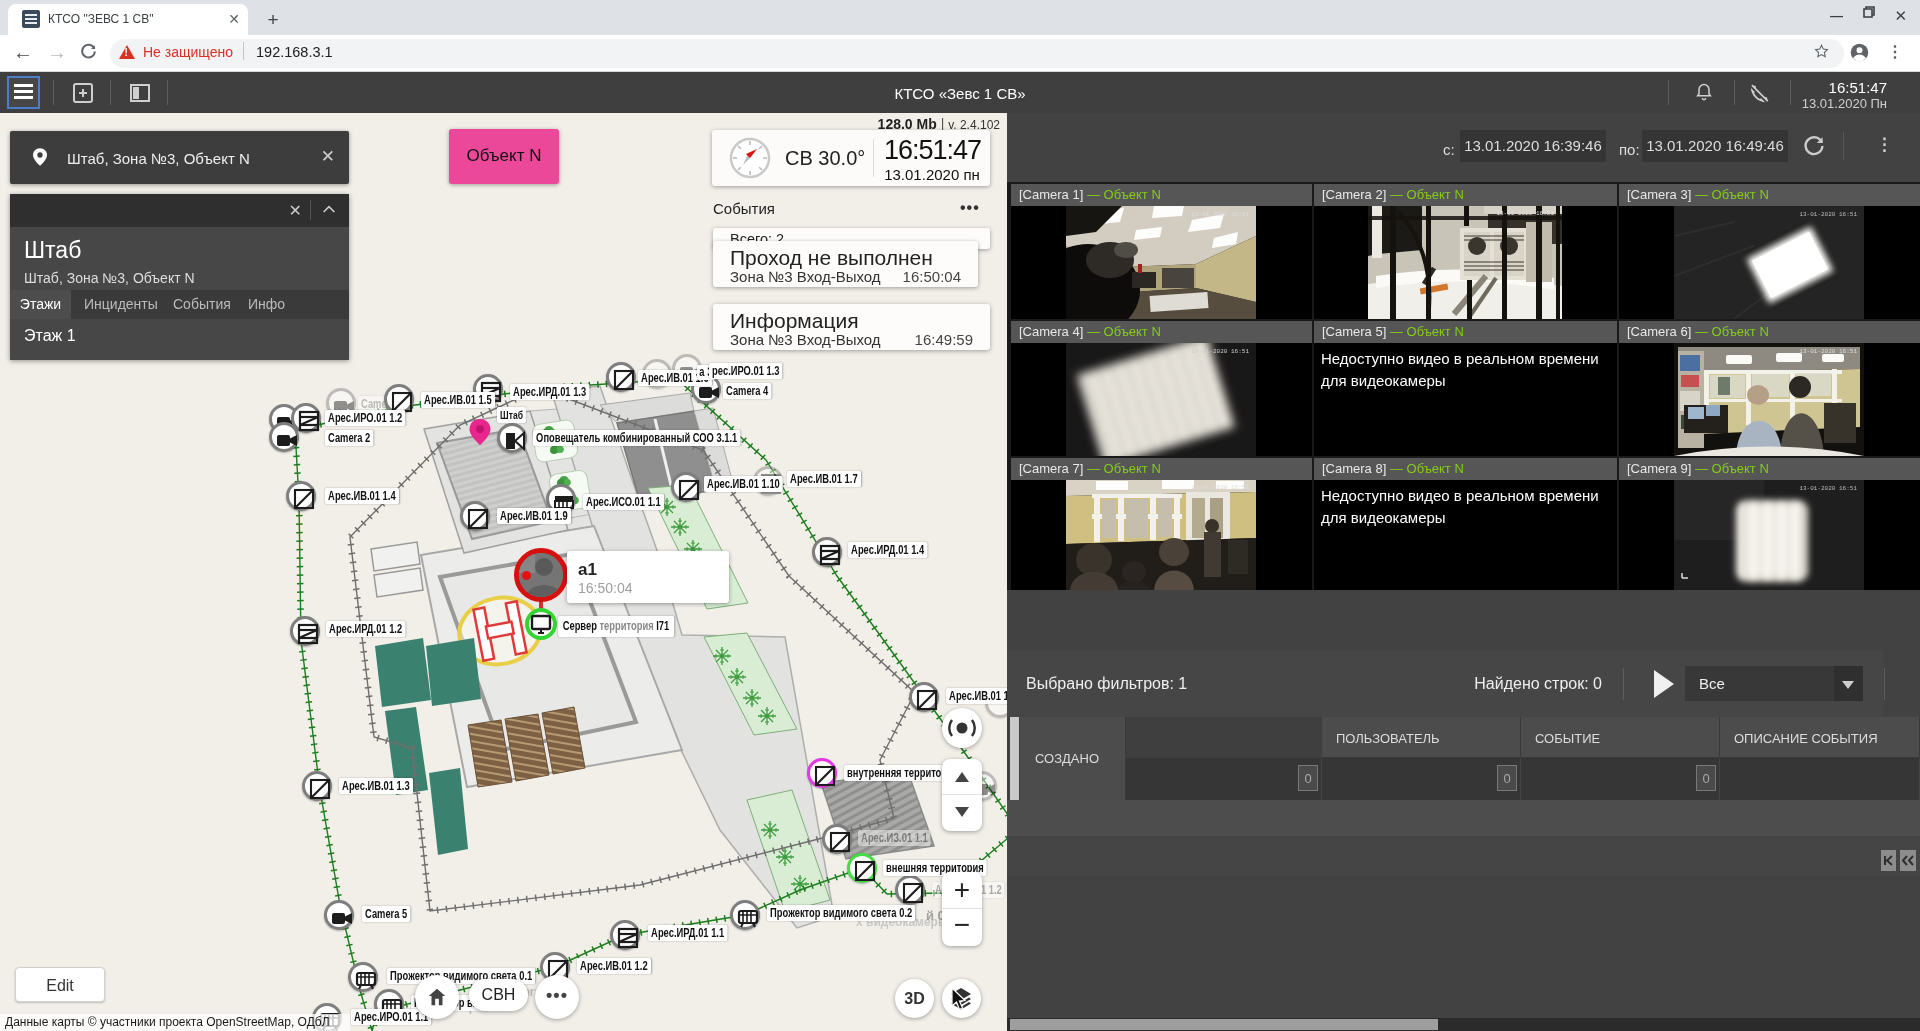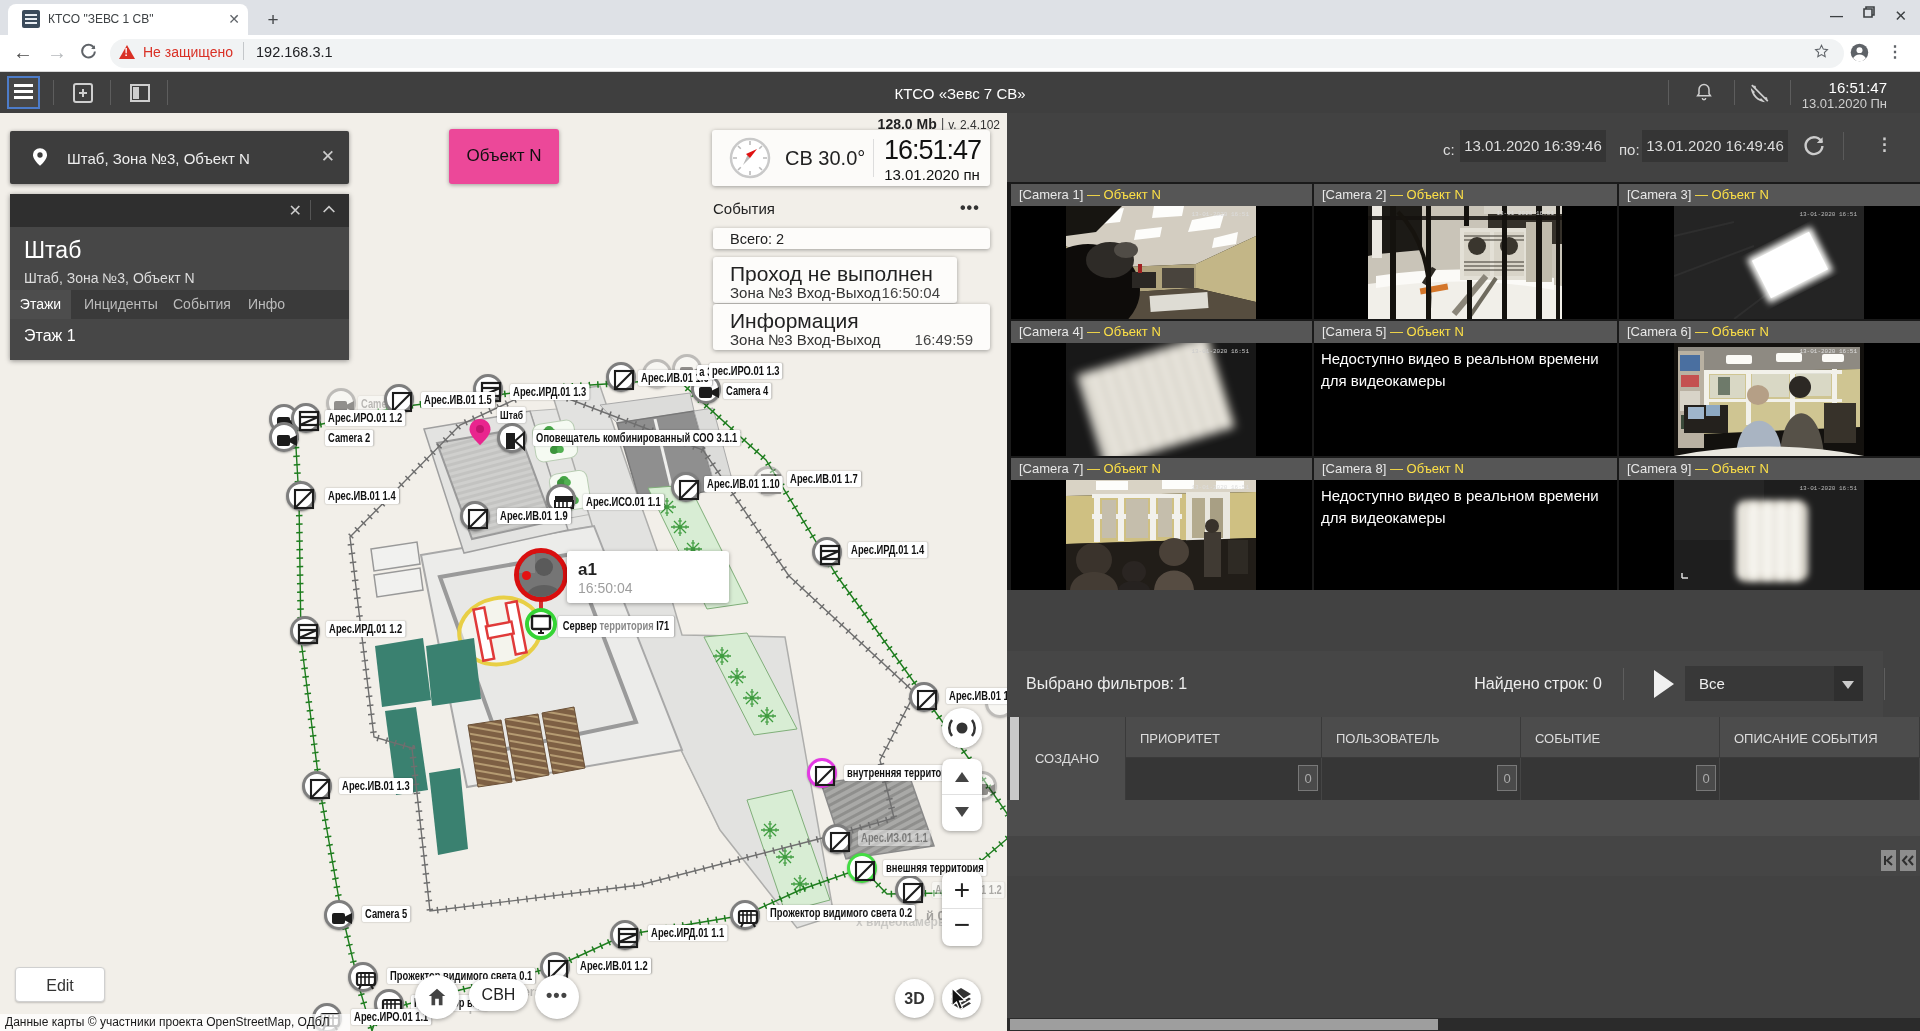--- a/index.html
+++ b/index.html
@@ -39,21 +39,21 @@
 .mk svg{position:absolute;left:3px;top:3px}
 .gh{opacity:.45}
 .wcard{position:absolute;background:#fbfaf8;border-radius:3px;box-shadow:0 1px 4px rgba(0,0,0,.35)}
 
 #rp{position:absolute;left:1007px;top:113px;width:913px;height:918px;background:#424242}
 .thc{position:absolute;top:0;height:41px;background:#4c4c4c;border-right:1px solid #3a3a3a;border-bottom:1px solid #3a3a3a}
 .thc span{position:absolute;left:14px;top:14px;font-size:13px;color:#ddd}
 .tfc{position:absolute;top:41px;height:42px;background:#363636;border-right:1px solid #454545}
 .tfc i{position:absolute;right:3px;top:7px;width:20px;height:26px;background:#4a4a4a;border:1px solid #787878;font-style:normal;font-size:13px;color:#aaa;text-align:center;line-height:26px}
 .vh{position:absolute;height:22px;background:#565656;font-size:13px;color:#e8e8e8;line-height:22px;padding-left:8px;white-space:nowrap}
-.vh span{color:#fde047}
+.vh span{color:#84cc16}
 .vc{position:absolute;background:#000;overflow:hidden}
 .vtx{position:absolute;left:7px;top:5px;color:#fff;font-size:15px;line-height:22px;width:306px}
 </style>
 </head>
 <body>
 <div id="stage">
 
   <div id="tabbar"></div>
   <div id="tab">
     <div class="fav">
@@ -102,21 +102,21 @@
   <div class="hico" style="left:71px;top:81px"><svg width="24" height="24" viewBox="0 0 24 24">
         <rect x="3" y="3" width="18" height="18" rx="2" fill="none" stroke="#cfcfcf" stroke-width="2"></rect>
         <path d="M12 8v8M8 12h8" stroke="#cfcfcf" stroke-width="2"></path>
       </svg></div>
   <div class="hsep" style="left:110px"></div>
   <div class="hico" style="left:128px;top:81px"><svg width="24" height="24" viewBox="0 0 24 24">
         <rect x="3" y="4" width="18" height="16" fill="none" stroke="#cfcfcf" stroke-width="2"></rect>
         <rect x="5" y="6" width="6" height="12" fill="#cfcfcf"></rect>
       </svg></div>
   <div class="hsep" style="left:167px"></div>
-  <div id="apptitle">КТСО «Зевс 7 СВ»</div>
+  <div id="apptitle">КТСО «Зевс 1 СВ»</div>
   <div class="hsep" style="left:1668px"></div>
   <div class="hico" style="left:1694px;top:82px"><svg width="20" height="20" viewBox="0 0 24 24">
         <path d="M12 3a6 6 0 0 0-6 6v5l-1.7 2.5h15.4L18 14V9a6 6 0 0 0-6-6z" fill="none" stroke="#cfcfcf" stroke-width="1.8"></path>
         <path d="M10 19.2a2 2 0 0 0 4 0" fill="none" stroke="#cfcfcf" stroke-width="1.8"></path>
       </svg></div>
   <div class="hsep" style="left:1734px"></div>
   <div class="hico" style="left:1748px;top:83px"><svg width="22" height="22" viewBox="0 0 24 24">
         <path d="M6.62 10.79c1.44 2.83 3.76 5.14 6.59 6.59l2.2-2.2c.27-.27.67-.36 1.02-.24 1.12.37 2.33.57 3.57.57.55 0 1 .45 1 1V20c0 .55-.45 1-1 1-9.39 0-17-7.61-17-17 0-.55.45-1 1-1h3.5c.55 0 1 .45 1 1 0 1.25.2 2.45.57 3.57.11.35.03.74-.25 1.02l-2.2 2.2z" fill="#cfcfcf"></path>
         <path d="M3 3 L21 21" stroke="#3f3f3f" stroke-width="3.4"></path>
         <path d="M4.2 2.4 L21.6 19.8" stroke="#cfcfcf" stroke-width="1.8"></path>
@@ -527,21 +527,21 @@
     <div style="position:absolute;left:73px;top:17px;font-size:20px;color:#222">СВ 30.0°</div>
     <div style="position:absolute;left:161px;top:9px;width:1px;height:38px;background:#ddd"></div>
     <div style="position:absolute;left:172px;top:5px;width:96px;text-align:center;font-size:27px;color:#111;letter-spacing:-1px">16:51:47</div>
     <div style="position:absolute;left:172px;top:36px;width:96px;text-align:center;font-size:15px;color:#111">13.01.2020 пн</div>
   </div>
   <div style="position:absolute;left:713px;top:87px;font-size:15px;color:#222">События</div>
   <div style="position:absolute;left:960px;top:86px;font-size:16px;font-weight:700;color:#333;letter-spacing:1px">•••</div>
   <div class="wcard" style="left:713px;top:115px;width:277px;height:21px;background:#fdfcfa">
         <div style="position:absolute;left:17px;top:3px;font-size:14.5px;color:#222">Всего: 2</div>
       </div>
-  <div class="wcard" style="left:713px;top:144px;width:244px;height:46px;background:#fdfcfa">
+  <div class="wcard" style="left:713px;top:128px;width:265px;height:46px;background:#fdfcfa">
     <div style="position:absolute;left:17px;top:5px;font-size:21px;color:#222">Проход не выполнен</div>
     <div style="position:absolute;left:17px;top:27px;font-size:15px;color:#333">Зона №3 Вход-Выход</div>
     <div style="position:absolute;right:17px;top:27px;font-size:15px;color:#444">16:50:04</div>
   </div>
   <div class="wcard" style="left:713px;top:191px;width:277px;height:46px;background:#fdfcfa">
     <div style="position:absolute;left:17px;top:5px;font-size:21px;color:#222">Информация</div>
     <div style="position:absolute;left:17px;top:27px;font-size:15px;color:#333">Зона №3 Вход-Выход</div>
     <div style="position:absolute;right:17px;top:27px;font-size:15px;color:#444">16:49:59</div>
   </div>
 
@@ -809,23 +809,20 @@
         <div style="position:absolute;right:0;top:0;width:29px;height:35px;background:#2f2f2f"></div>
         <div style="position:absolute;right:9px;top:15px;width:0;height:0;border-left:6px solid transparent;border-right:6px solid transparent;border-top:8px solid #ccc"></div>
       </div>
       <div style="position:absolute;left:877px;top:17px;width:1px;height:32px;background:#5e5e5e"></div>
     </div>
     <div id="thdr" style="position:absolute;left:0;top:604px;width:913px;height:83px;background:#3f3f3f">
       <div style="position:absolute;left:3px;top:0;width:9px;height:83px;background:#c9c9c9"></div>
       <div style="position:absolute;left:13px;top:0;width:106px;height:83px;background:#4c4c4c;border-right:1px solid #3a3a3a">
         <div style="position:absolute;left:15px;top:34px;font-size:13px;color:#ddd">СОЗДАНО</div>
       </div>
-      <div class="thc" style="left:119px;width:196px">
-          <span>ПРИОРИТЕТ</span>
-        </div>
       <div class="thc" style="left:315px;width:199px">
           <span>ПОЛЬЗОВАТЕЛЬ</span>
         </div>
       <div class="thc" style="left:514px;width:199px">
           <span>СОБЫТИЕ</span>
         </div>
       <div class="thc" style="left:713px;width:200px">
           <span>ОПИСАНИЕ СОБЫТИЯ</span>
         </div>
       <div class="tfc" style="left:119px;width:196px">

